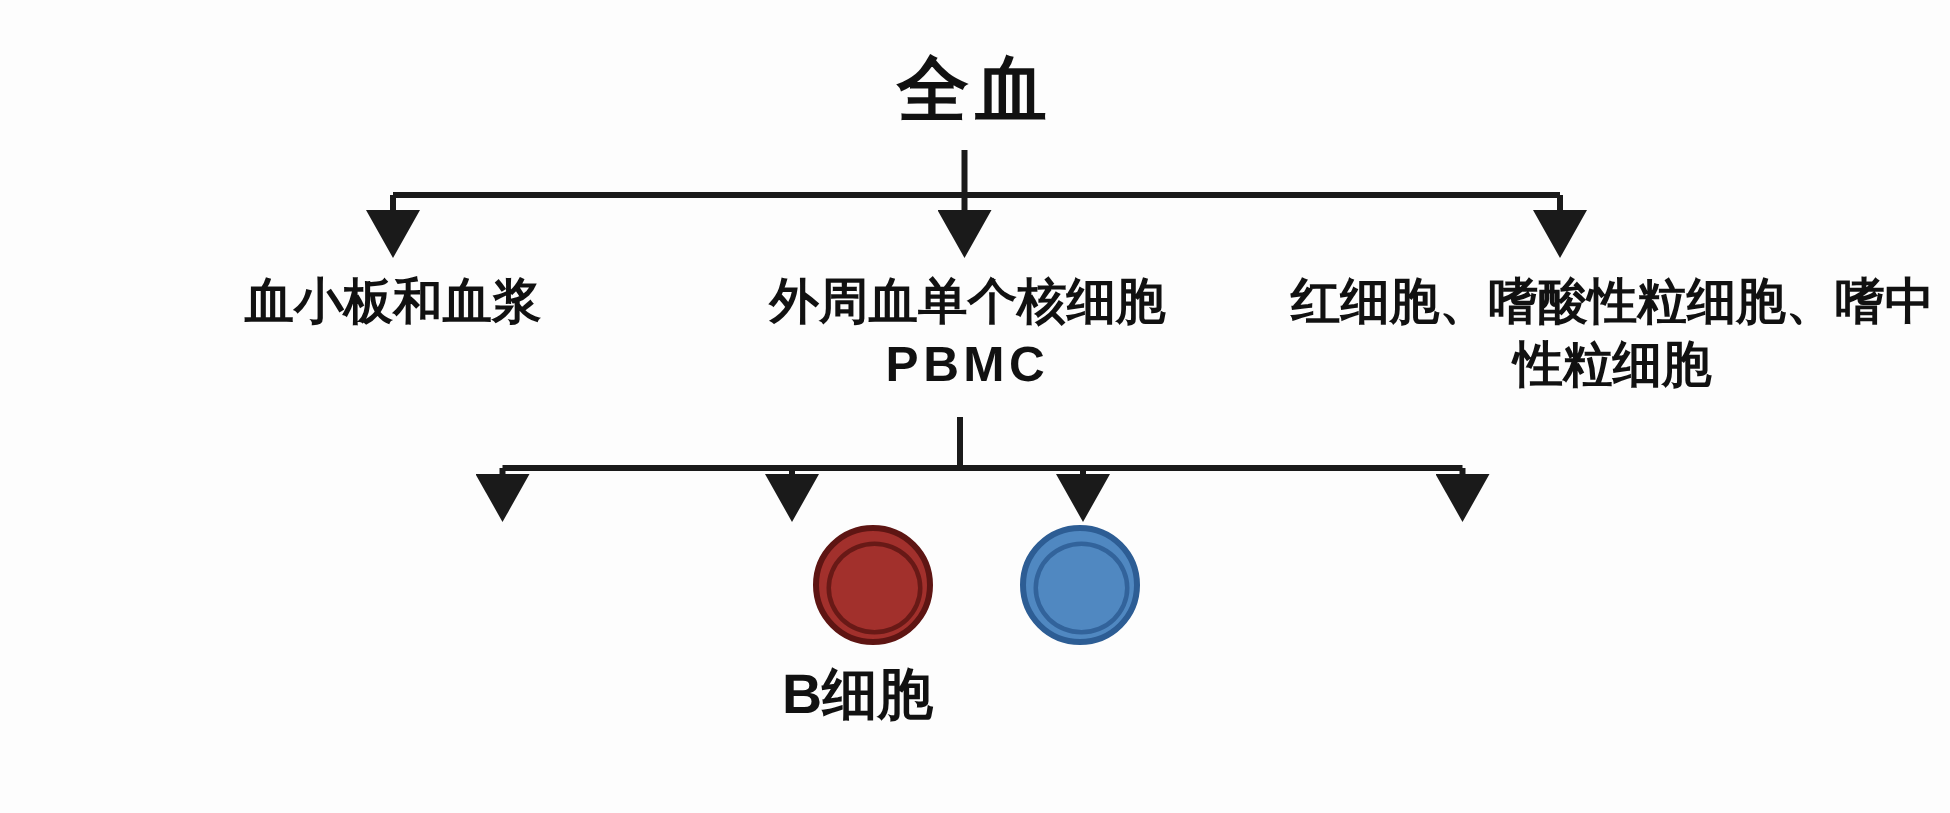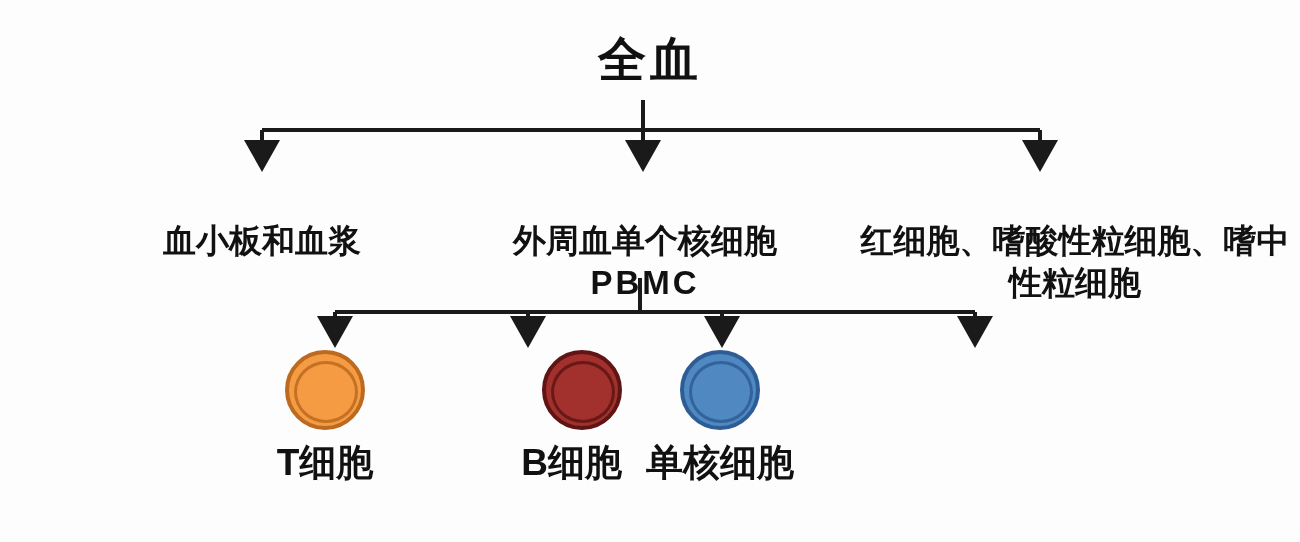--- a/index.html
+++ b/index.html
@@ -14,21 +14,21 @@
   .stage{position:absolute;left:0;top:0;width:1300px;height:474px;}
   .connectors{position:absolute;left:0;top:0;width:1300px;height:542px;pointer-events:none;}
 
   .title{
     position:absolute;left:0;top:28px;width:1300px;
     text-align:center;font-size:48px;font-weight:800;letter-spacing:4px;
   }
 
   .branch-label{
     position:absolute;top:180px;
-    text-align:center;font-size:33px;font-weight:800;line-height:1.28;margin-top:40px;
+    text-align:center;font-size:33px;font-weight:800;line-height:1.28;
   }
   .branch-left{left:80px;width:364px;}
   .branch-mid{left:445px;width:400px;}
   .branch-right{left:855px;width:440px;}
   .sublabel{letter-spacing:3px;}
 
   .cell{
     position:absolute;top:350px;width:200px;
     display:flex;flex-direction:column;align-items:center;
   }
@@ -94,38 +94,30 @@
 
   <div class="branch-label branch-left">血小板和血浆</div>
 
   <div class="branch-label branch-mid">
     <div>外周血单个核细胞</div>
     <div class="sublabel">PBMC</div>
   </div>
 
   <div class="branch-label branch-right">红细胞、嗜酸性粒细胞、嗜中性粒细胞</div>
 
-  <div class="cell cell-1">
-    <div class="cell-circle" style="background: rgb(244, 155, 67); border-color: rgb(188, 106, 31); color: rgb(188, 106, 31);">
-      <div class="cell-inner"></div>
-
-    </div>
-    <div class="cell-label">T细胞</div>
-  </div>
 
   <div class="cell cell-2">
     <div class="cell-circle" style="background: rgb(162, 48, 44); border-color: rgb(94, 21, 19); color: rgb(94, 21, 19);">
       <div class="cell-inner"></div>
 
     </div>
     <div class="cell-label">B细胞</div>
   </div>
 
   <div class="cell cell-3">
     <div class="cell-circle" style="background: rgb(80, 136, 193); border-color: rgb(45, 93, 148); color: rgb(45, 93, 148);">
       <div class="cell-inner"></div>
 
     </div>
-    <div class="cell-label">单核细胞</div>
   </div>
 
 
 </div>
 
 </body></html>

